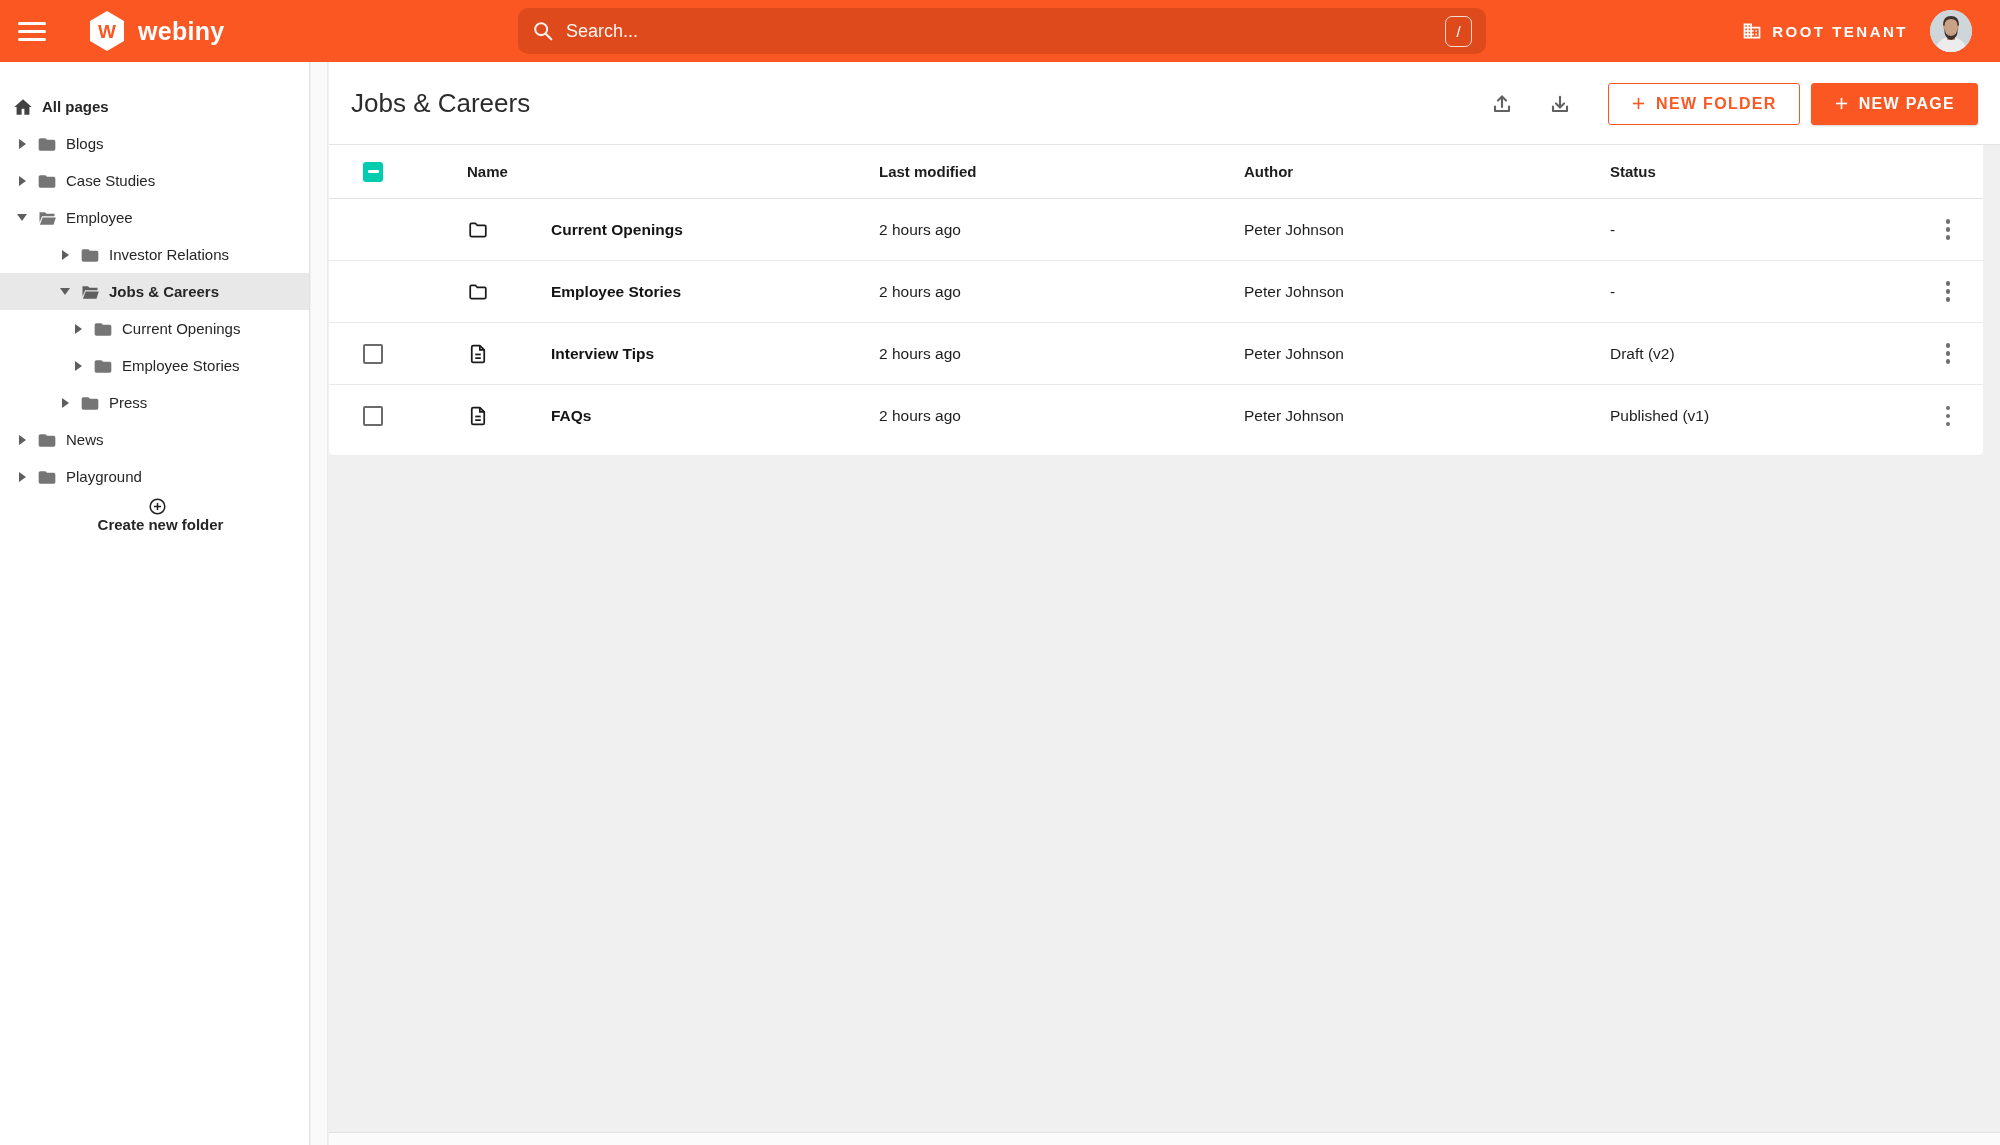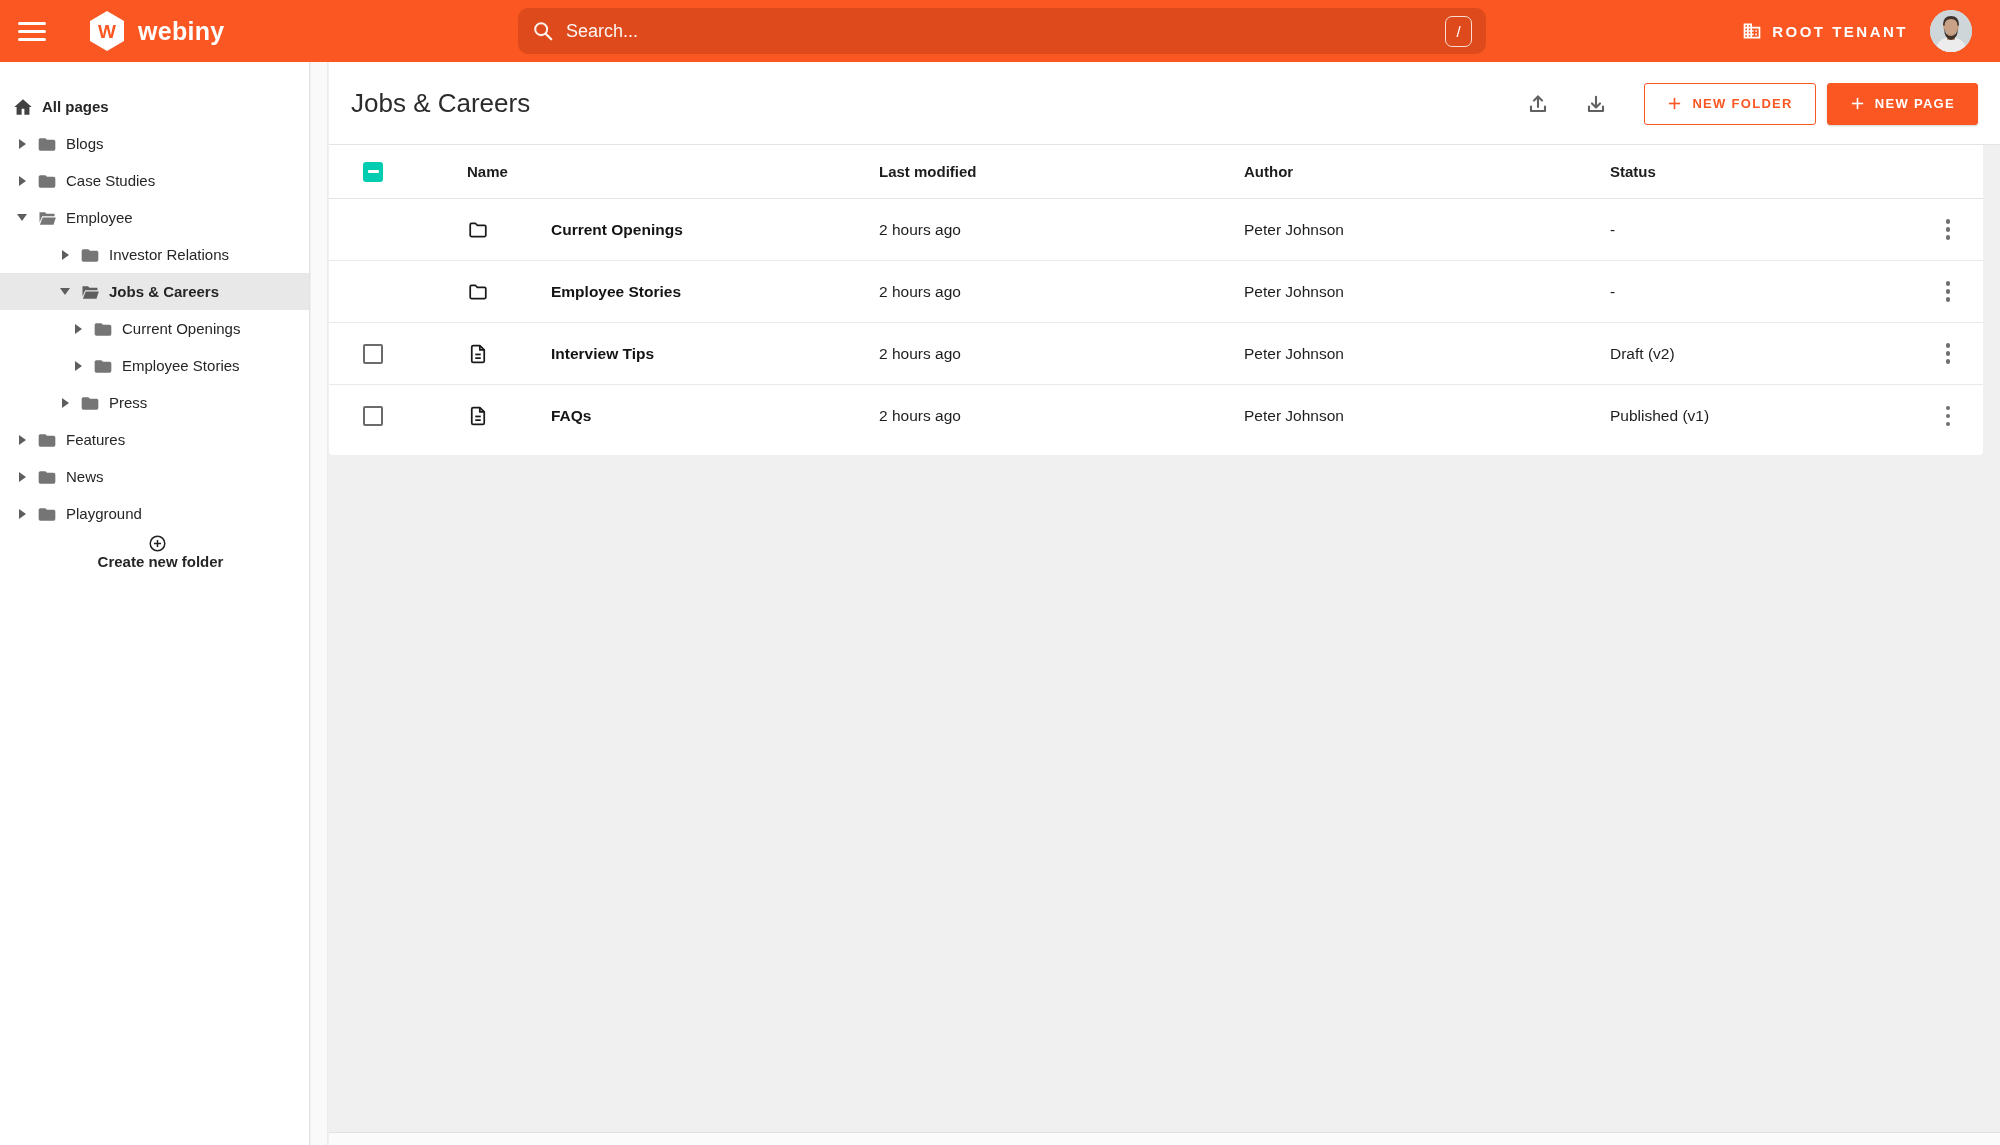--- a/index.html
+++ b/index.html
@@ -58,21 +58,21 @@
   
   .main { position:absolute; top:62px; left:329px; right:0; bottom:0; background:#f0f0f0; }
   .main-header { height:83px; background:#fff; border-bottom:1px solid #e4e4e4;
     display:flex; align-items:center; padding-left:22px; position:relative; }
   .page-title { font-size:26px; font-weight:400; color:#2b2b2b; }
   .actions { position:absolute; right:22px; top:0; height:83px; display:flex;
     align-items:center; }
   .icon-btn { width:40px; height:40px; display:flex; align-items:center;
     justify-content:center; cursor:pointer; margin-right:18px; }
   .btn { height:42px; display:flex; align-items:center; gap:10px; padding:0 22px;
-    font-size:13px; font-weight:600; letter-spacing:1.3px; border-radius:3px;
+    font-size:16px; font-weight:600; letter-spacing:1.3px; border-radius:3px;
     cursor:pointer; font-family:"Liberation Sans", sans-serif; }
   .btn-outline { background:#fff; border:1px solid #fa5723; color:#fa5723; margin-left:10px; }
   .btn-solid { background:#fa5723; border:1px solid #fa5723; color:#fff; margin-left:11px;
     box-shadow:0 1px 2px rgba(0,0,0,.18); }
 
   
   .sheet { width:1654px; background:#fff; border-radius:0 0 4px 4px; padding-bottom:8px; }
   .grid-row { display:grid;
     grid-template-columns:56px 36px 280px 317px 318px 1fr 70px;
     padding-left:34px; align-items:center;gap:48px; }
@@ -243,31 +243,20 @@
         <span class="caret-right"></span>
       </span>
     <span class="side-ico">
       <svg viewBox="0 0 24 24" width="20" height="20">
           <path fill="#757575" d="M4 5h6l2 2h8a2 2 0 0 1 2 2v9a2 2 0 0 1-2 2H4a2 2 0 0 1-2-2V7a2 2 0 0 1 2-2z"></path>
         </svg>
     </span>
     <span>Press</span>
   </div>
 
-  <div class="side-item lv0">
-    <span class="caret-box">
-        <span class="caret-right"></span>
-      </span>
-    <span class="side-ico">
-      <svg viewBox="0 0 24 24" width="20" height="20">
-          <path fill="#757575" d="M4 5h6l2 2h8a2 2 0 0 1 2 2v9a2 2 0 0 1-2 2H4a2 2 0 0 1-2-2V7a2 2 0 0 1 2-2z"></path>
-        </svg>
-    </span>
-    <span>Features</span>
-  </div>
 
   <div class="side-item lv0">
     <span class="caret-box">
         <span class="caret-right"></span>
       </span>
     <span class="side-ico">
       <svg viewBox="0 0 24 24" width="20" height="20">
           <path fill="#757575" d="M4 5h6l2 2h8a2 2 0 0 1 2 2v9a2 2 0 0 1-2 2H4a2 2 0 0 1-2-2V7a2 2 0 0 1 2-2z"></path>
         </svg>
     </span>

